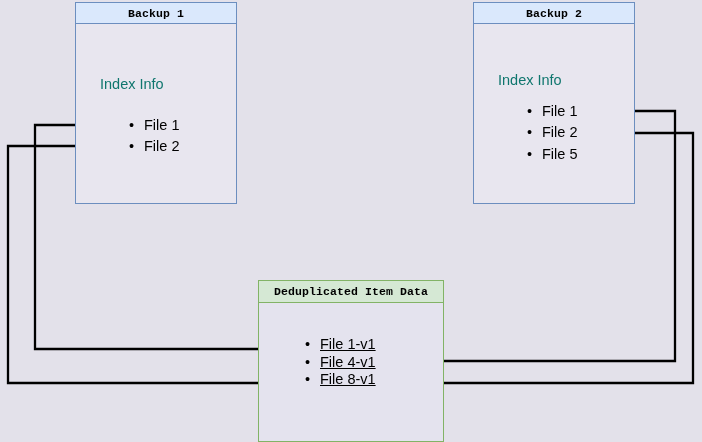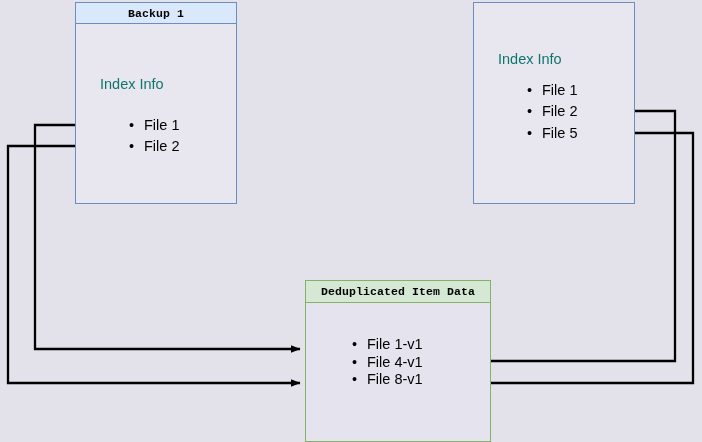--- a/index.html
+++ b/index.html
@@ -28,21 +28,20 @@
   }
   .box {
     position: absolute;
     box-sizing: border-box;
     border: 1.4px solid #6c8ebf;
     background: #e8e6ef;
   }
   .box.green {
     border: 1.6px solid #82b366;
     background: #e4e3ee;
-    margin-left: 47px;
   }
   .box-header {
     box-sizing: border-box;
     width: 100%;
     height: 21px;
     background: #dae8fc;
     border-bottom: 1.4px solid #6c8ebf;
     display: flex;
     align-items: center;
     justify-content: center;
@@ -86,20 +85,21 @@
     content: "\2022";
     position: absolute;
     left: 0;
     top: 0;
     font-size: 14.5px;
     line-height: 21.4px;
   }
   .dedup-list li {
     line-height: 17.6px;
     font-size: 14.5px;
+    text-decoration: underline;
   }
   .dedup-list li::before {
     line-height: 17.6px;
   }
 </style>
 </head>
 <body>
 
 <div id="canvas">
 
@@ -127,20 +127,21 @@
     <div class="box-body" style="height:179px;">
       <div class="index-label" style="left:24px; top:52px;">Index Info</div>
       <ul class="file-list" style="left:53px; top:91px;">
         <li>File 1</li>
         <li>File 2</li>
       </ul>
     </div>
   </div>
 
   <div class="box" style="left:473px; top:2px; width:162px; height:202px;">
+    <div class="box-header">Backup 2</div>
     <div class="box-body" style="height:179px;">
       <div class="index-label" style="left:24px; top:48px;">Index Info</div>
       <ul class="file-list" style="left:53px; top:77px;">
         <li>File 1</li>
         <li>File 2</li>
         <li>File 5</li>
       </ul>
     </div>
   </div>
 

